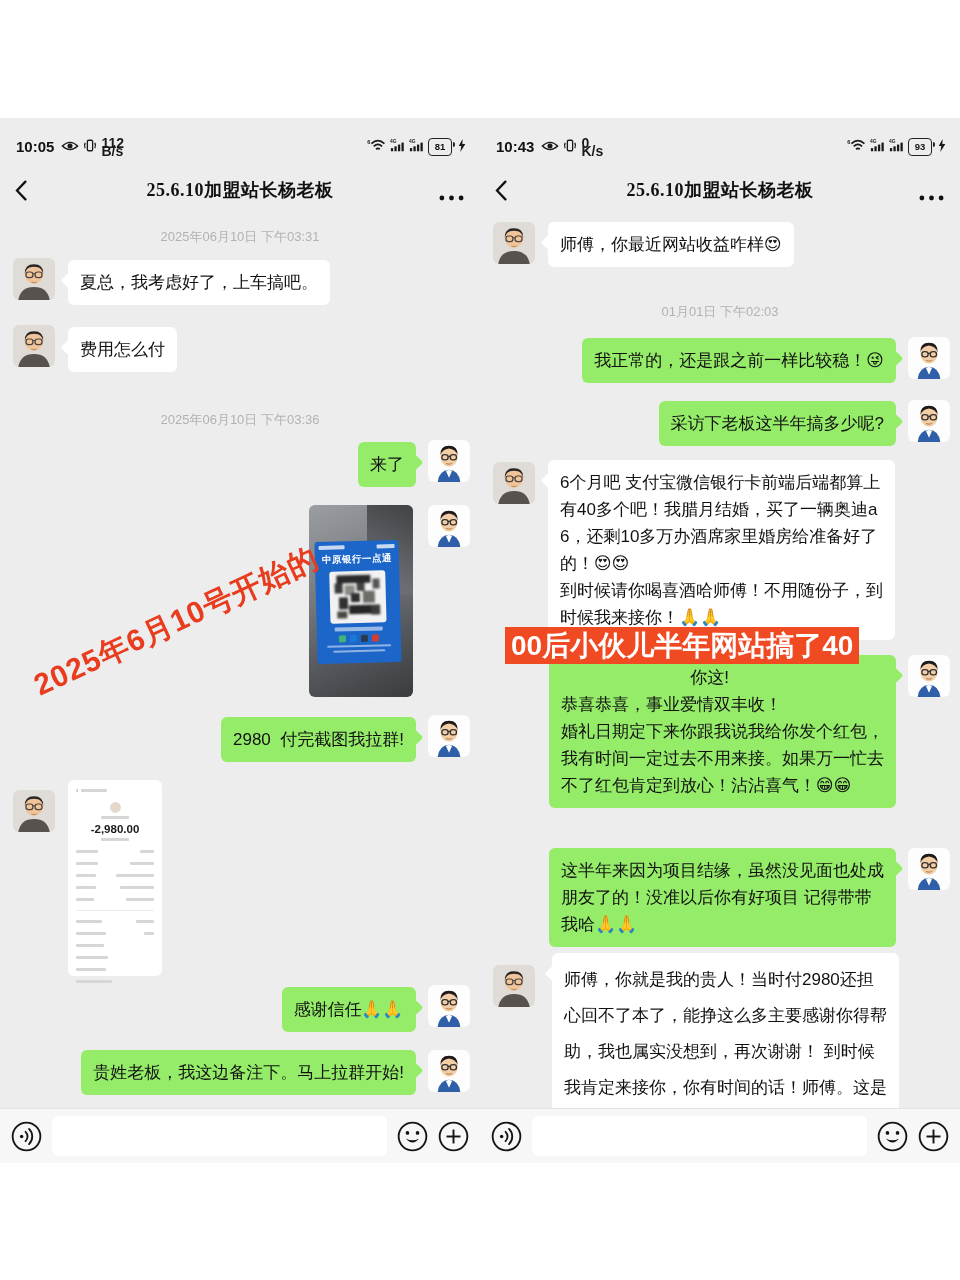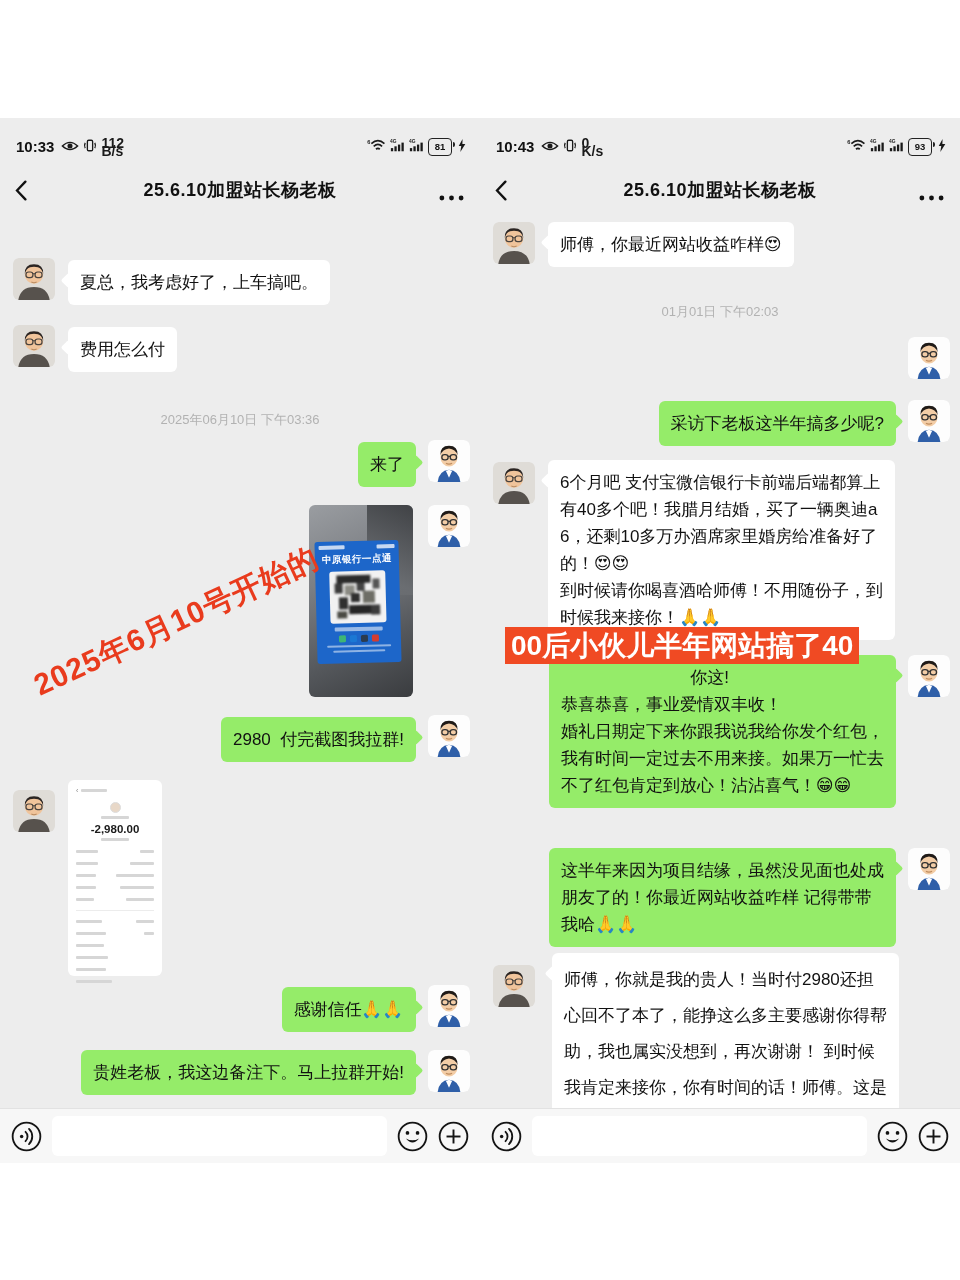--- a/index.html
+++ b/index.html
@@ -13,21 +13,21 @@
 
   
   .statusbar { height:47px; display:flex; align-items:center; padding:10px 14px 0 16px; font-size:15px; font-weight:600; }
   .s-group { display:flex; align-items:center; gap:4px; margin-left:7px; }
   .s-right { margin-left:auto; display:flex; align-items:center; gap:4px; }
   .speed { font-size:14px; line-height:8px; font-weight:700; color:#1a1a1a; }
   .battery { display:inline-flex; align-items:center; justify-content:center; min-width:24px; height:14px; border:1.4px solid #222; border-radius:4px; font-size:9.5px; font-weight:600; padding:8px 2px; position:relative; margin-right:2px; }
   .battery::after { content:''; position:absolute; right:-4px; top:3.5px; width:2.5px; height:5px; background:#222; border-radius:0 2px 2px 0; }
 
   
-  .navbar { height:50px; position:relative; display:flex; align-items:center; justify-content:center; }
+  .navbar { height:50px; position:relative; display:flex; align-items:center; justify-content:center;font-family:Liberation Serif, serif; }
   .nav-title { font-size:18px; font-weight:700; letter-spacing:0.5px; }
   .back-btn { position:absolute; left:15px; top:15px; width:12px; height:21px; }
   .more-btn { position:absolute; right:16px; top:22px; width:25px; height:7px; }
 
   
   .chat { position:relative; height:893px; overflow:hidden; }
   .ts { position:absolute; width:100%; text-align:center; color:#b2b2b2; font-size:13px; }
   .avatar { position:absolute; width:42px; height:42px; border-radius:6px; overflow:hidden; }
   .avatar svg { display:block; width:100%; height:100%; }
   .bubble { position:absolute; max-width:302px; padding:9px 12px; font-size:17px; line-height:27px; border-radius:6px; white-space:pre-wrap; word-break:break-all; z-index:1; }
@@ -75,21 +75,21 @@
   .icon-btn { width:31px; height:31px; flex:0 0 auto; }
   .textfield { flex:1; height:40px; background:#fff; border:none; border-radius:6px; font-size:16px; padding:0 10px; outline:none; }
 </style>
 </head>
 <body>
 
 <div class="stage">
 
   <div class="panel left-panel">
     <div class="statusbar">
-      <span>10:33</span>
+      <span>10:05</span>
       <span class="s-group">
         <span><svg viewBox="0 0 20 13" width="18" height="12">
               <path d="M1.5 6.5 Q10 -1.5 18.5 6.5 Q10 14.5 1.5 6.5 Z" fill="none" stroke="#1a1a1a" stroke-width="1.5"></path>
               <circle cx="10" cy="6.5" r="2.8" fill="#1a1a1a"></circle>
             </svg></span>
         <span><svg viewBox="0 0 16 14" width="14" height="13">
               <rect x="5" y="1" width="6" height="12" rx="1.5" fill="none" stroke="#1a1a1a" stroke-width="1.5"></rect>
               <path d="M2.5 4 Q1 7 2.5 10" fill="none" stroke="#1a1a1a" stroke-width="1.5"></path>
               <path d="M13.5 4 Q15 7 13.5 10" fill="none" stroke="#1a1a1a" stroke-width="1.5"></path>
             </svg></span>
@@ -131,20 +131,21 @@
           </svg></span>
       <span class="nav-title">25.6.10加盟站长杨老板</span>
       <span class="more-btn"><svg viewBox="0 0 26 6" width="25" height="6">
             <circle cx="3" cy="3" r="2.5" fill="#111"></circle>
             <circle cx="13" cy="3" r="2.5" fill="#111"></circle>
             <circle cx="23" cy="3" r="2.5" fill="#111"></circle>
           </svg></span>
     </div>
 
     <div class="chat">
+      <div class="ts" style="top:13px">2025年06月10日 下午03:31</div>
 
       <div class="avatar" style="left:13px;top:43px">
           <svg viewBox="0 0 48 48">
             <rect width="48" height="48" rx="6" fill="#dfdcd7"></rect>
             <path d="M6 48 Q8.5 33 24 33 Q39.5 33 42 48 Z" fill="#57524d"></path>
             <circle cx="24" cy="19" r="10.5" fill="#f0c49b"></circle>
             <path d="M13.5 18 Q13 7 24 7 Q35 7 34.5 18 Q32.5 11.5 28.5 10.5 Q24 9.5 19.5 10.5 Q15.5 11.5 13.5 18 Z" fill="#2b2522"></path>
             <rect x="14.8" y="16" width="8" height="6.5" rx="3" fill="none" stroke="#4a443f" stroke-width="1.4"></rect>
             <rect x="25.2" y="16" width="8" height="6.5" rx="3" fill="none" stroke="#4a443f" stroke-width="1.4"></rect>
             <line x1="22.8" y1="18" x2="25.2" y2="18" stroke="#4a443f" stroke-width="1.4"></line>
@@ -451,20 +452,21 @@
             <path d="M11 48 Q12.5 35 24 34 Q35.5 35 37 48 Z" fill="#2f5fa8"></path>
             <path d="M20.5 35.5 L24 34 L27.5 35.5 L24 43 Z" fill="#fff"></path>
             <ellipse cx="24" cy="19.5" rx="9.8" ry="10.8" fill="#f3cda6"></ellipse>
             <path d="M14.2 17.5 Q13.5 6.5 24 6.5 Q34.5 6.5 33.8 17.5 Q31.5 10.5 24 9.8 Q16.5 10.5 14.2 17.5 Z" fill="#1f1a17"></path>
             <rect x="15.8" y="16.8" width="7.2" height="6" rx="3" fill="none" stroke="#333" stroke-width="1.5"></rect>
             <rect x="25.4" y="16.8" width="7.2" height="6" rx="3" fill="none" stroke="#333" stroke-width="1.5"></rect>
             <line x1="23" y1="18.6" x2="25.4" y2="18.6" stroke="#333" stroke-width="1.4"></line>
             <path d="M20.5 26.5 Q24 28.5 27.5 26.5" fill="none" stroke="#c08d5f" stroke-width="1.3"></path>
           </svg>
         </div>
+      <div class="bubble green" style="right:64px;top:123px;max-width:345px">我正常的，还是跟之前一样比较稳！😜</div>
 
       <div class="avatar" style="right:10px;top:185px">
           <svg viewBox="0 0 48 48">
             <rect width="48" height="48" rx="7" fill="#fdfdfd"></rect>
             <path d="M11 48 Q12.5 35 24 34 Q35.5 35 37 48 Z" fill="#2f5fa8"></path>
             <path d="M20.5 35.5 L24 34 L27.5 35.5 L24 43 Z" fill="#fff"></path>
             <ellipse cx="24" cy="19.5" rx="9.8" ry="10.8" fill="#f3cda6"></ellipse>
             <path d="M14.2 17.5 Q13.5 6.5 24 6.5 Q34.5 6.5 33.8 17.5 Q31.5 10.5 24 9.8 Q16.5 10.5 14.2 17.5 Z" fill="#1f1a17"></path>
             <rect x="15.8" y="16.8" width="7.2" height="6" rx="3" fill="none" stroke="#333" stroke-width="1.5"></rect>
             <rect x="25.4" y="16.8" width="7.2" height="6" rx="3" fill="none" stroke="#333" stroke-width="1.5"></rect>
@@ -516,21 +518,21 @@
             <path d="M11 48 Q12.5 35 24 34 Q35.5 35 37 48 Z" fill="#2f5fa8"></path>
             <path d="M20.5 35.5 L24 34 L27.5 35.5 L24 43 Z" fill="#fff"></path>
             <ellipse cx="24" cy="19.5" rx="9.8" ry="10.8" fill="#f3cda6"></ellipse>
             <path d="M14.2 17.5 Q13.5 6.5 24 6.5 Q34.5 6.5 33.8 17.5 Q31.5 10.5 24 9.8 Q16.5 10.5 14.2 17.5 Z" fill="#1f1a17"></path>
             <rect x="15.8" y="16.8" width="7.2" height="6" rx="3" fill="none" stroke="#333" stroke-width="1.5"></rect>
             <rect x="25.4" y="16.8" width="7.2" height="6" rx="3" fill="none" stroke="#333" stroke-width="1.5"></rect>
             <line x1="23" y1="18.6" x2="25.4" y2="18.6" stroke="#333" stroke-width="1.4"></line>
             <path d="M20.5 26.5 Q24 28.5 27.5 26.5" fill="none" stroke="#c08d5f" stroke-width="1.3"></path>
           </svg>
         </div>
-      <div class="bubble green wide" style="right:64px;top:633px">这半年来因为项目结缘，虽然没见面也处成朋友了的！你最近网站收益咋样 记得带带我哈🙏🙏</div>
+      <div class="bubble green wide" style="right:64px;top:633px">这半年来因为项目结缘，虽然没见面也处成朋友了的！没准以后你有好项目 记得带带我哈🙏🙏</div>
 
       <div class="avatar" style="left:13px;top:750px">
           <svg viewBox="0 0 48 48">
             <rect width="48" height="48" rx="6" fill="#dfdcd7"></rect>
             <path d="M6 48 Q8.5 33 24 33 Q39.5 33 42 48 Z" fill="#57524d"></path>
             <circle cx="24" cy="19" r="10.5" fill="#f0c49b"></circle>
             <path d="M13.5 18 Q13 7 24 7 Q35 7 34.5 18 Q32.5 11.5 28.5 10.5 Q24 9.5 19.5 10.5 Q15.5 11.5 13.5 18 Z" fill="#2b2522"></path>
             <rect x="14.8" y="16" width="8" height="6.5" rx="3" fill="none" stroke="#4a443f" stroke-width="1.4"></rect>
             <rect x="25.2" y="16" width="8" height="6.5" rx="3" fill="none" stroke="#4a443f" stroke-width="1.4"></rect>
             <line x1="22.8" y1="18" x2="25.2" y2="18" stroke="#4a443f" stroke-width="1.4"></line>

